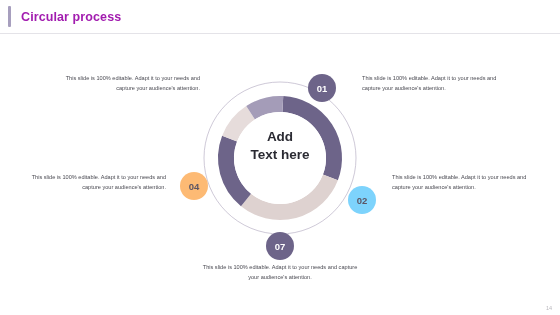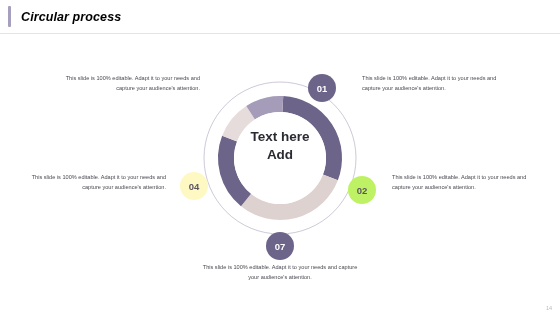--- a/index.html
+++ b/index.html
@@ -37,23 +37,22 @@
     height: 21px;
     background: #a79fbe;
     margin-left: 8px;
     flex: none;
     border-radius: 1px;
   }
   .header-title {
     margin-left: 10px;
     font-size: 12.5px;
     font-weight: bold;
-    color: #000000;
+    color: #a21caf;
     letter-spacing: 0.1px;
-    font-style: italic;
   }
   .header-rule {
     position: absolute;
     left: 0;
     top: 33px;
     width: 560px;
     height: 1px;
     background: #e4e3e8;
   }
 
@@ -95,23 +94,23 @@
     height: 28px;
     border-radius: 50%;
     display: flex;
     align-items: center;
     justify-content: center;
     font-size: 9.5px;
     font-weight: bold;
     color: #ffffff;
   }
   .badge.b01 { left: 308px; top: 74px;  background: #6d6489; }
-  .badge.b02 { left: 348px; top: 176px; background: #bef264; color: #5c5564; }
+  .badge.b02 { left: 348px; top: 186px; background: #7dd3fc; color: #5c5564; }
   .badge.b03 { left: 266px; top: 232px; background: #6d6489; }
-  .badge.b04 { left: 180px; top: 172px; background: #fef9c3; color: #5c5564; }
+  .badge.b04 { left: 180px; top: 172px; background: #fdba74; color: #5c5564; }
   .badge.b05 { left: 212px; top: 74px;  background: #a49cb8; }
 
   
   .caption {
     position: absolute;
     font-size: 5.6px;
     line-height: 1.75;
     color: #4a4a52;
   }
   .caption.tl { left: 52px;  top: 74px;  width: 148px; text-align: right; }
@@ -155,22 +154,22 @@
         <path d="M -51.35 -16.69 A 54 54 0 0 1 -31.74 -43.69" transform="rotate(3)" fill="none" stroke="#e6dcdb" stroke-width="16"></path>
 
         <path d="M -31.74 -43.69 A 54 54 0 0 1 0 -54" transform="rotate(3)" fill="none" stroke="#a49cb8" stroke-width="16"></path>
 
         <circle r="46" fill="#ffffff"></circle>
       </g>
     </svg>
   </div>
 
   <div class="center-label">
+    <div class="center-line">Add</div>
     <div class="center-line">Text here</div>
-    <div class="center-line">Add</div>
   </div>
 
   <div class="badge b01">01</div>
   <div class="badge b02">02</div>
   <div class="badge b03">07</div>
   <div class="badge b04">04</div>
 
   <div class="caption tl">This slide is 100% editable. Adapt it to your needs and capture your audience's attention.</div>
   <div class="caption tr">This slide is 100% editable. Adapt it to your needs and capture your audience's attention.</div>
   <div class="caption ml">This slide is 100% editable. Adapt it to your needs and capture your audience's attention.</div>

